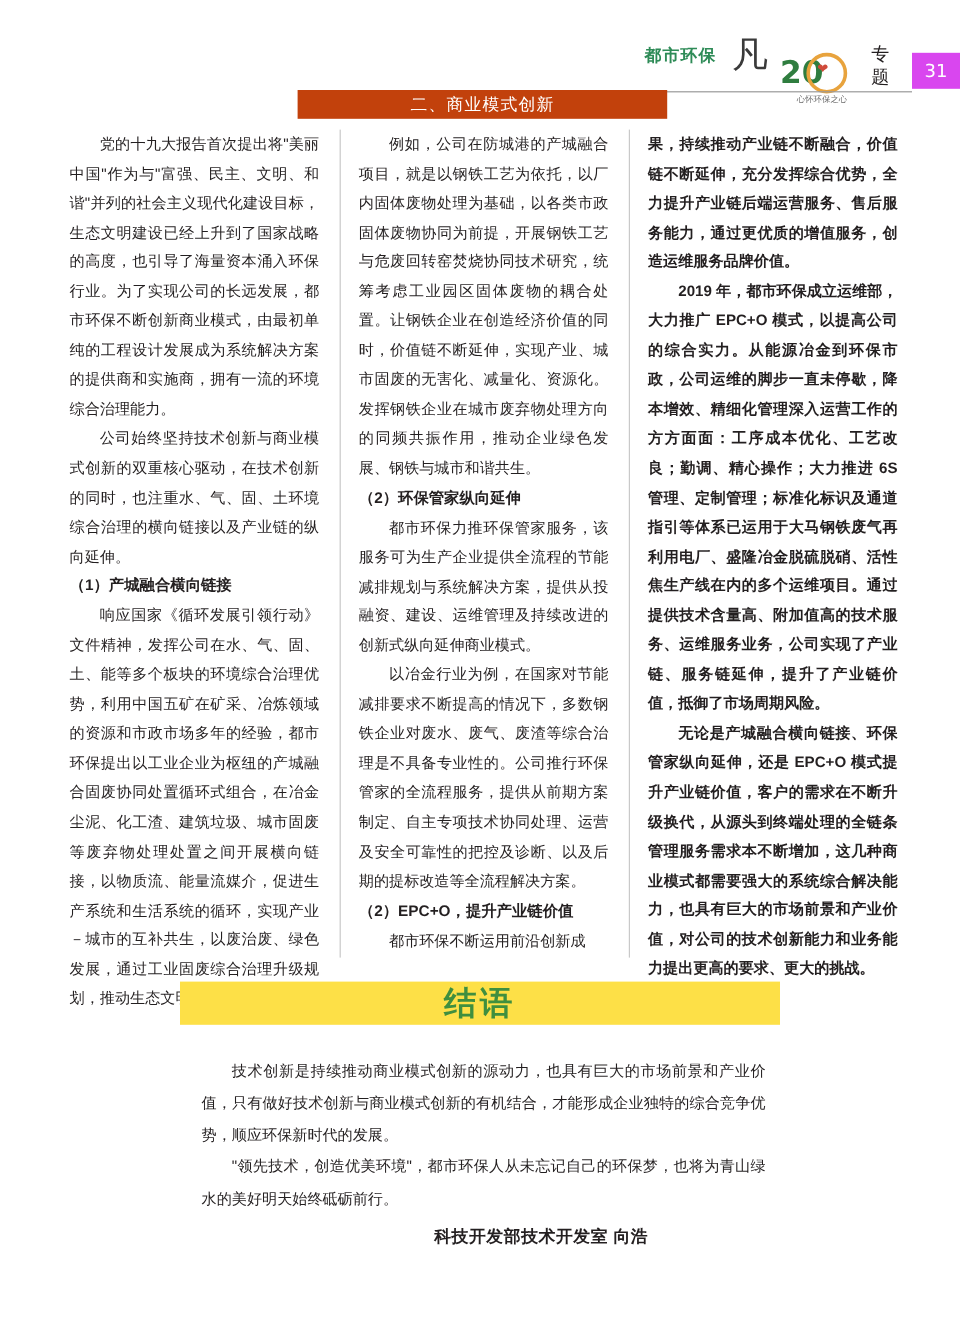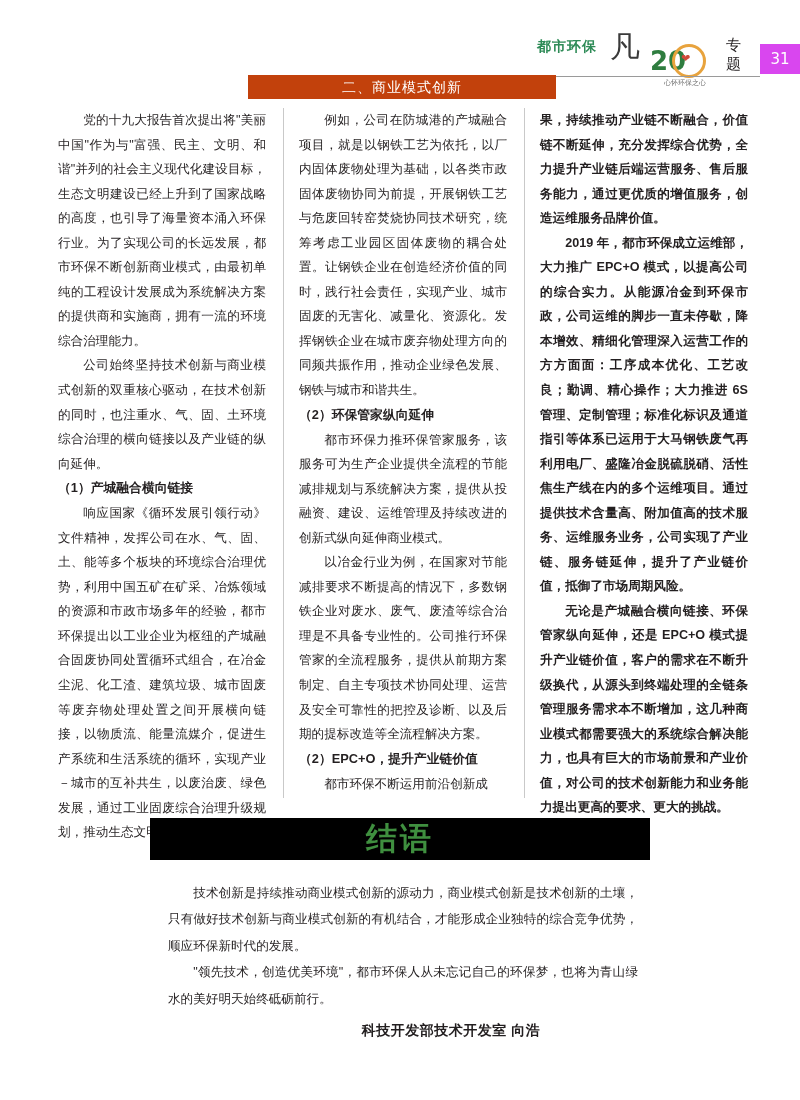--- a/index.html
+++ b/index.html
@@ -196,26 +196,26 @@
     width: 490px;
     height: 1px;
     background: #b9b9b9;
   }
   .conclusion-title {
     position: absolute;
     left: 0;
     top: 0;
     width: 500px;
     text-align: center;
-    font-size: 31px;
+    font-size: 27px;
     font-weight: bold;
     color: #3f8f3f;
     letter-spacing: 3px;
     font-family: "DejaVu Serif", serif;
-    background: #000000;
+    background: #fde047;
     padding: 0 10px;
     box-sizing: border-box;
   }
   .conclusion-body {
     position: absolute;
     left: 168px;
     top: 880px;
     width: 470px;
     font-size: 12.6px;
     line-height: 2.1;
@@ -264,38 +264,38 @@
     <div class="vdiv vdiv-2"></div>
 
     <div class="col col-1">
       <p>党的十九大报告首次提出将"美丽中国"作为与"富强、民主、文明、和谐"并列的社会主义现代化建设目标，生态文明建设已经上升到了国家战略的高度，也引导了海量资本涌入环保行业。为了实现公司的长远发展，都市环保不断创新商业模式，由最初单纯的工程设计发展成为系统解决方案的提供商和实施商，拥有一流的环境综合治理能力。</p>
       <p>公司始终坚持技术创新与商业模式创新的双重核心驱动，在技术创新的同时，也注重水、气、固、土环境综合治理的横向链接以及产业链的纵向延伸。</p>
       <h4>（1）产城融合横向链接</h4>
       <p>响应国家《循环发展引领行动》文件精神，发挥公司在水、气、固、土、能等多个板块的环境综合治理优势，利用中国五矿在矿采、冶炼领域的资源和市政市场多年的经验，都市环保提出以工业企业为枢纽的产城融合固废协同处置循环式组合，在冶金尘泥、化工渣、建筑垃圾、城市固废等废弃物处理处置之间开展横向链接，以物质流、能量流媒介，促进生产系统和生活系统的循环，实现产业－城市的互补共生，以废治废、绿色发展，通过工业固废综合治理升级规划，推动生态文明建设。</p>
     </div>
 
     <div class="col col-2">
-      <p>例如，公司在防城港的产城融合项目，就是以钢铁工艺为依托，以厂内固体废物处理为基础，以各类市政固体废物协同为前提，开展钢铁工艺与危废回转窑焚烧协同技术研究，统筹考虑工业园区固体废物的耦合处置。让钢铁企业在创造经济价值的同时，践行社会责任，实现产业、城市固废的无害化、减量化、资源化。发挥钢铁企业在城市废弃物处理方向的同频共振作用，推动企业绿色发展、钢铁与城市和谐共生。</p>
+      <p>例如，公司在防城港的产城融合项目，就是以钢铁工艺为依托，以厂内固体废物处理为基础，以各类市政固体废物协同为前提，开展钢铁工艺与危废回转窑焚烧协同技术研究，统筹考虑工业园区固体废物的耦合处置。让钢铁企业在创造经济价值的同时，价值链不断延伸，实现产业、城市固废的无害化、减量化、资源化。发挥钢铁企业在城市废弃物处理方向的同频共振作用，推动企业绿色发展、钢铁与城市和谐共生。</p>
       <h4>（2）环保管家纵向延伸</h4>
       <p>都市环保力推环保管家服务，该服务可为生产企业提供全流程的节能减排规划与系统解决方案，提供从投融资、建设、运维管理及持续改进的创新式纵向延伸商业模式。</p>
       <p>以冶金行业为例，在国家对节能减排要求不断提高的情况下，多数钢铁企业对废水、废气、废渣等综合治理是不具备专业性的。公司推行环保管家的全流程服务，提供从前期方案制定、自主专项技术协同处理、运营及安全可靠性的把控及诊断、以及后期的提标改造等全流程解决方案。</p>
       <h4>（2）EPC+O，提升产业链价值</h4>
       <p>都市环保不断运用前沿创新成</p>
     </div>
 
     <div class="col col-3">
       <p class="nohang">果，持续推动产业链不断融合，价值链不断延伸，充分发挥综合优势，全力提升产业链后端运营服务、售后服务能力，通过更优质的增值服务，创造运维服务品牌价值。</p>
       <p>2019 年，都市环保成立运维部，大力推广 EPC+O 模式，以提高公司的综合实力。从能源冶金到环保市政，公司运维的脚步一直未停歇，降本增效、精细化管理深入运营工作的方方面面：工序成本优化、工艺改良；勤调、精心操作；大力推进 6S 管理、定制管理；标准化标识及通道指引等体系已运用于大马钢铁废气再利用电厂、盛隆冶金脱硫脱硝、活性焦生产线在内的多个运维项目。通过提供技术含量高、附加值高的技术服务、运维服务业务，公司实现了产业链、服务链延伸，提升了产业链价值，抵御了市场周期风险。</p>
       <p>无论是产城融合横向链接、环保管家纵向延伸，还是 EPC+O 模式提升产业链价值，客户的需求在不断升级换代，从源头到终端处理的全链条管理服务需求本不断增加，这几种商业模式都需要强大的系统综合解决能力，也具有巨大的市场前景和产业价值，对公司的技术创新能力和业务能力提出更高的要求、更大的挑战。</p>
     </div>
   </div>
 
   <div class="conclusion-rule"></div>
   <div class="conclusion">
     <div class="conclusion-title">结语</div>
   </div>
   <div class="conclusion-body">
-    <p>技术创新是持续推动商业模式创新的源动力，商业模式创新是技术创新的土壤，只有做好技术创新与商业模式创新的有机结合，才能形成企业独特的综合竞争优势，顺应环保新时代的发展。</p>
+    <p>技术创新是持续推动商业模式创新的源动力，也具有巨大的市场前景和产业价值，只有做好技术创新与商业模式创新的有机结合，才能形成企业独特的综合竞争优势，顺应环保新时代的发展。</p>
     <p>"领先技术，创造优美环境"，都市环保人从未忘记自己的环保梦，也将为青山绿水的美好明天始终砥砺前行。</p>
   </div>
   <div class="byline">科技开发部技术开发室 向浩</div>
 
 </div>
 
 </body></html>

